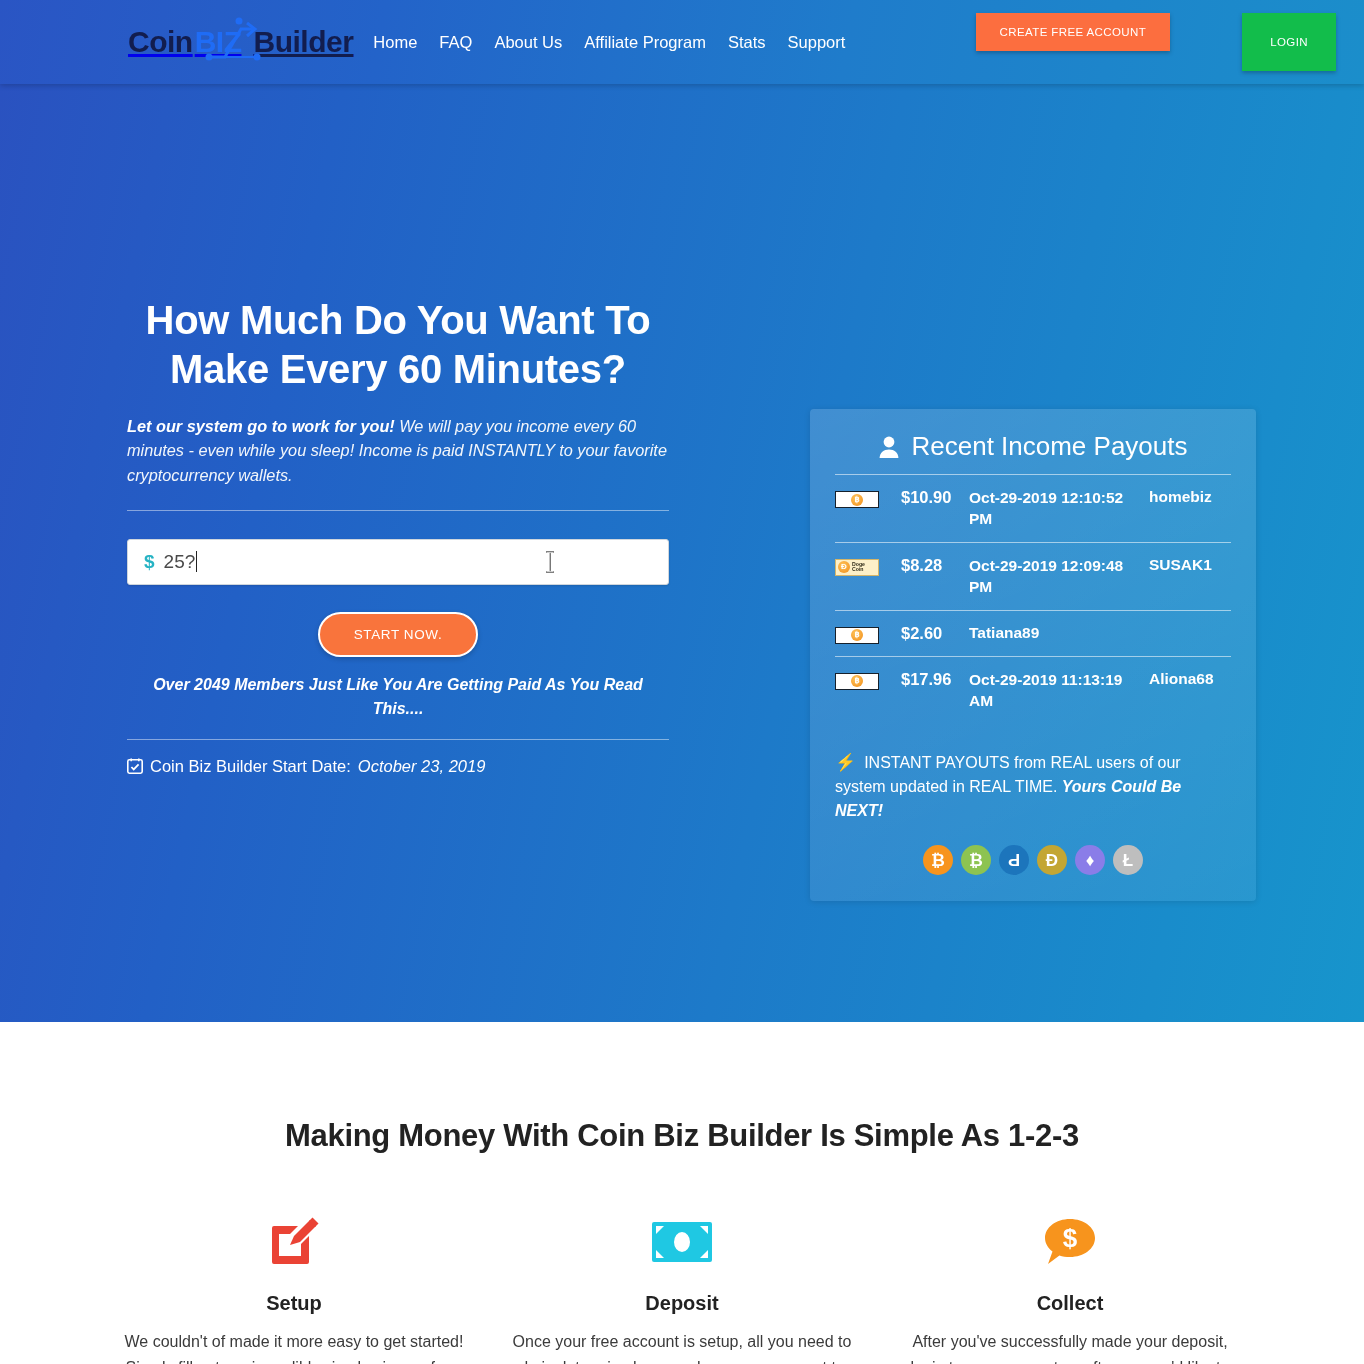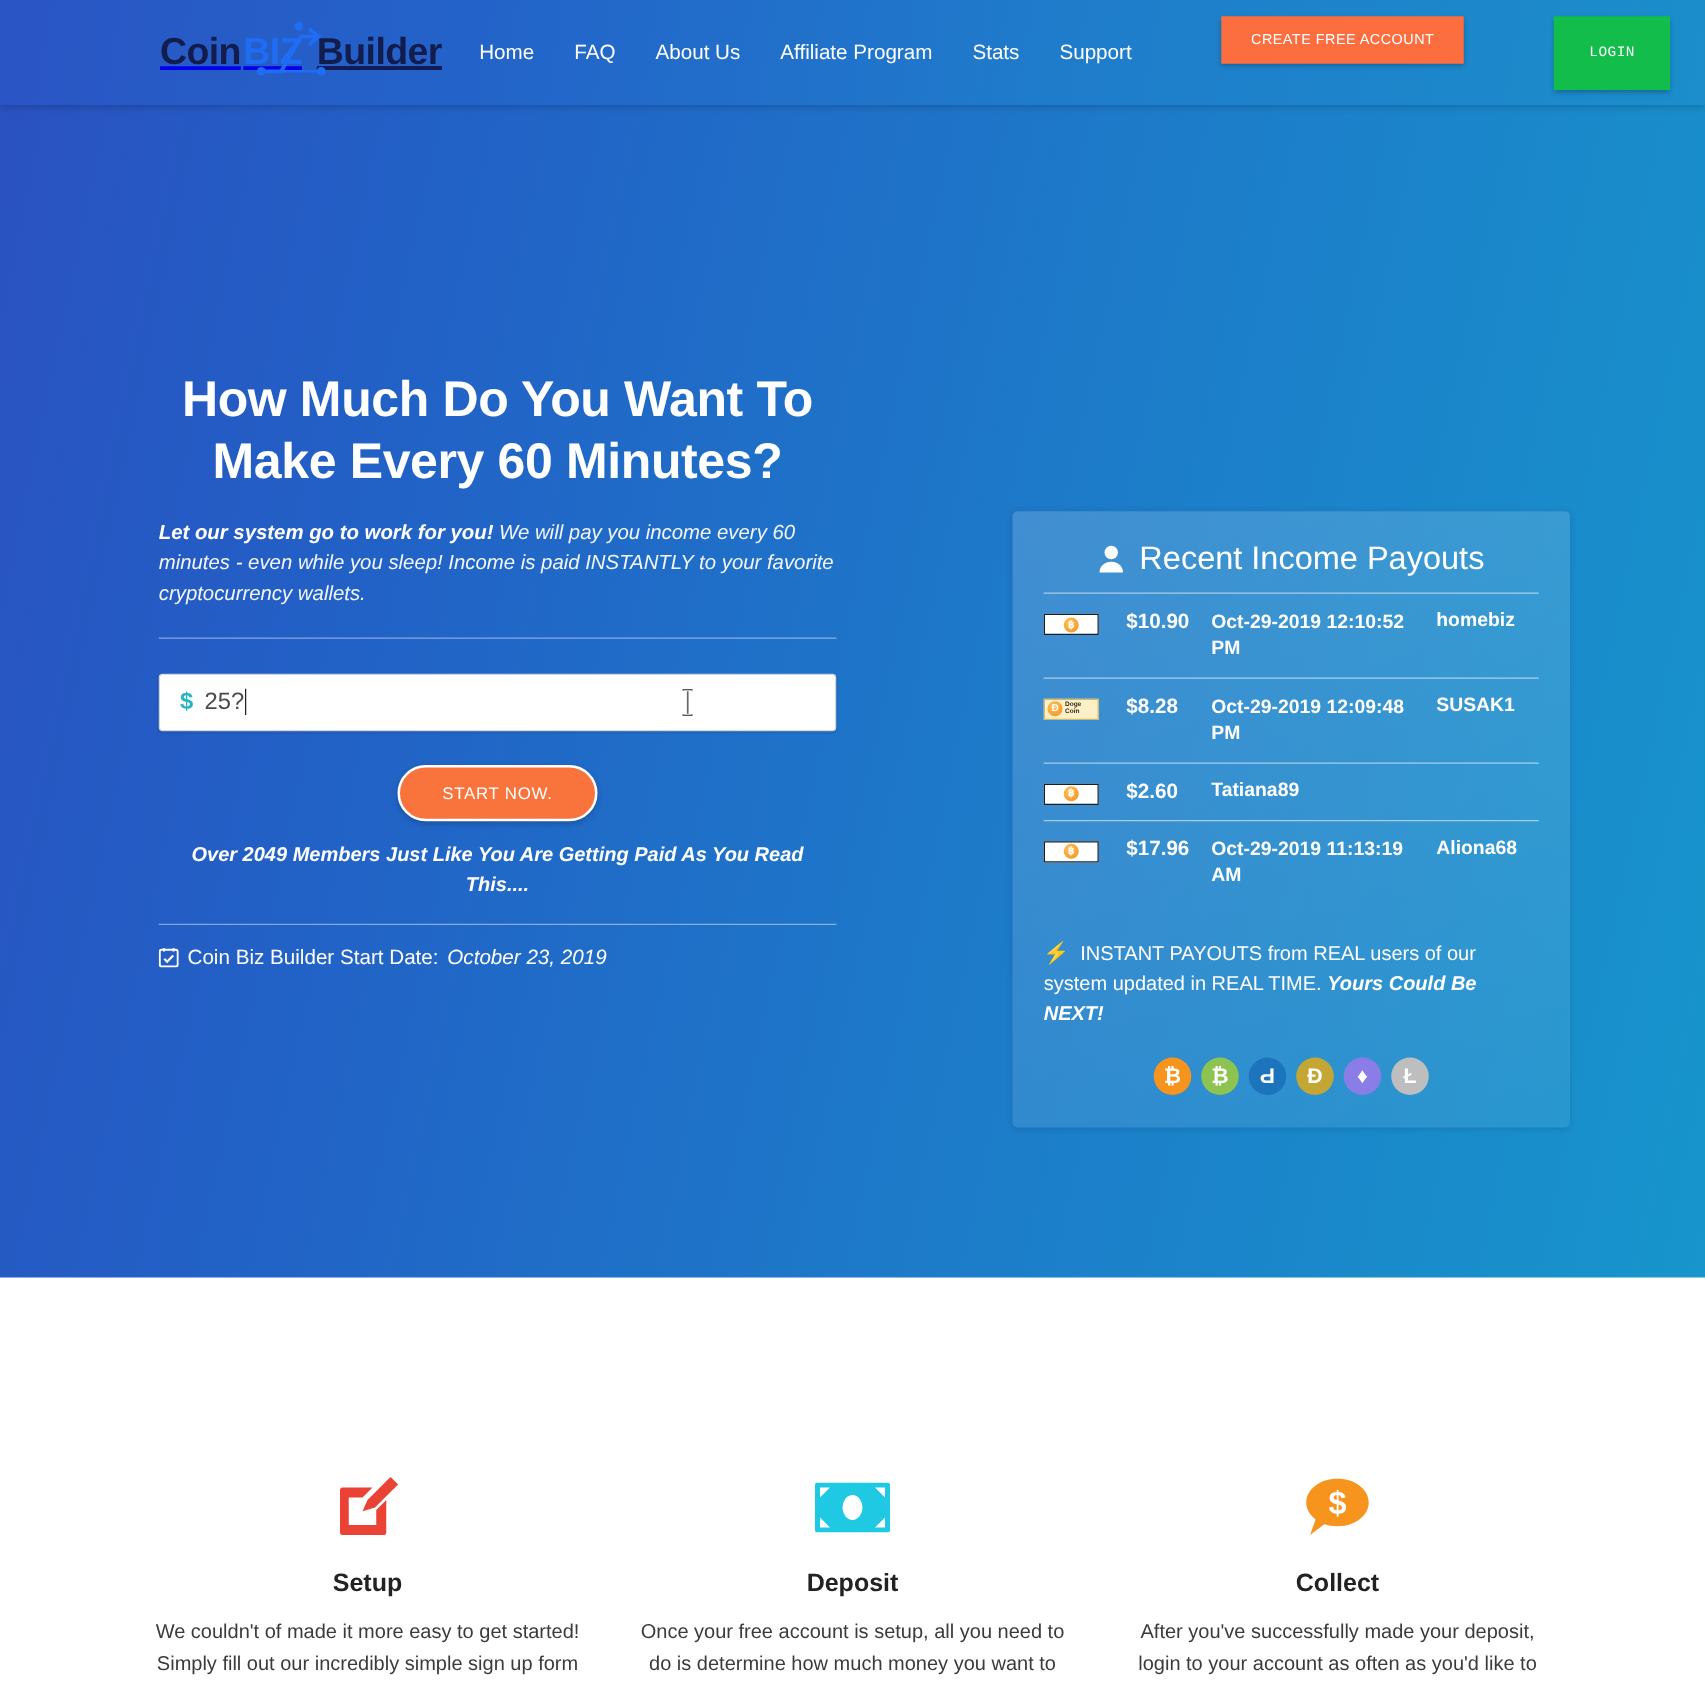--- a/index.html
+++ b/index.html
@@ -39,22 +39,22 @@
     position: absolute;
     left: 2px; top: -12px;
     width: 70px; height: 50px;
     pointer-events: none;
   }
   .logo-builder { color: #121d4e; margin-left: 10px; text-decoration: underline; }
 
   .nav-links {
     display: flex;
     align-items: center;
-    gap: 32px;
-    margin-left: 30px;
+    gap: 22px;
+    margin-left: 20px;
   }
   .nav-link {
     color: #ffffff;
     font-size: 16.5px;
     text-decoration: none;
     white-space: nowrap;
     cursor: pointer;
   }
   .nav-actions {
     margin-left: auto;
@@ -76,21 +76,21 @@
   }
   .btn-login {
     background: #12bd4b;
     color: #ffffff;
     border: none;
     font-size: 11.5px;
     letter-spacing: 0.4px;
     padding: 23px 28px;
     cursor: pointer;
     box-shadow: 0 2px 4px rgba(0,0,0,0.25);
-    font-family: Liberation Mono, monospace;
+    font-family: Liberation Sans, sans-serif;
   }
 
   
   .hero {
     position: relative;
     height: 938px;
     background: linear-gradient(102deg, #2a52c0 0%, #2260c6 22%, #1d7ac9 58%, #1795cc 100%);
     overflow: hidden;
   }
   .hero-inner {
@@ -497,20 +497,21 @@
       <span class="coin-ic" style="background:#c3a634">Ð</span>
       <span class="coin-ic" style="background:#8a7de8">♦</span>
       <span class="coin-ic" style="background:#bebebe">Ł</span>
     </div>
   </div>
 
  </div>
 </section>
 
 <section class="how">
+  <h2 class="how-title">Making Money With Coin Biz Builder Is Simple As 1-2-3</h2>
 
   <div class="steps">
 
     <div class="step">
       <div class="step-icon">
         <svg width="52" height="52" viewBox="0 0 52 52">
           <path d="M4 10 h26 l-8 8 H11 v22 h22 V28 l8-8 v26 a2 2 0 0 1-2 2 H6 a2 2 0 0 1-2-2 V12 a2 2 0 0 1 2-2z" fill="#ea4335"></path>
           <path d="M22 29 l4-9 16-16 6 6 -16 16z" fill="#ea4335"></path>
           <path d="M44.5 1.5 l6 6 -3.5 3.5 -6-6z" fill="#ea4335"></path>
         </svg>

